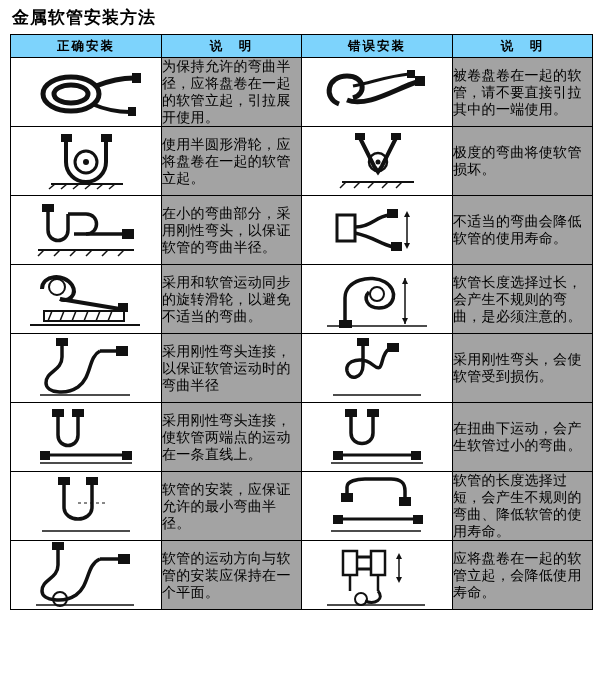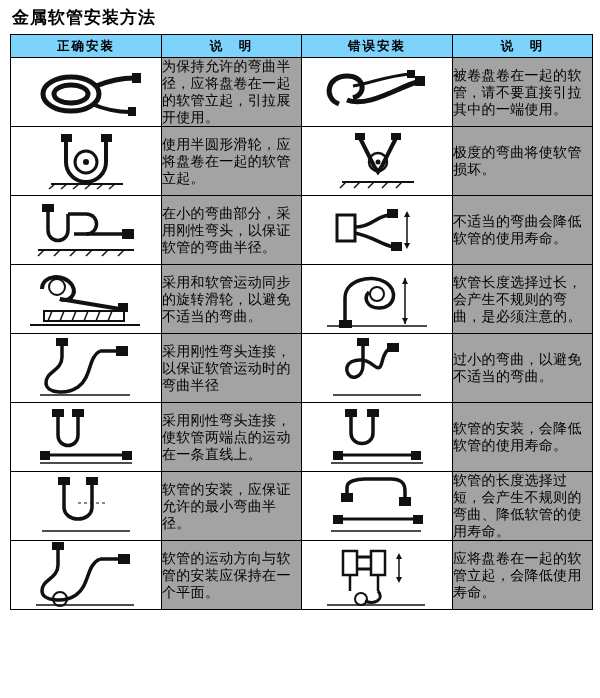--- a/index.html
+++ b/index.html
@@ -246,21 +246,21 @@
         <td class="pic">
           <div class="figwrap">
             <svg width="120" height="62" viewBox="0 0 120 62">
               <path d="M46 6 L46 28 C 46 42, 32 44, 30 34 C 28 22, 46 20, 56 28 C 68 38, 62 18, 72 12" fill="none" stroke="#111" stroke-width="3.5"></path>
               <rect x="40" y="1" width="12" height="8" fill="#111"></rect>
               <rect x="70" y="6" width="12" height="9" fill="#111"></rect>
               <line x1="16" y1="58" x2="104" y2="58" stroke="#111" stroke-width="1.5"></line>
             </svg>
           </div>
         </td>
-        <td class="desc">过小的弯曲，以避免不适当的弯曲。</td>
+        <td class="desc">采用刚性弯头，会使软管受到损伤。</td>
       </tr>
 
       <tr>
         <td class="pic">
           <div class="figwrap">
             <svg width="120" height="60" viewBox="0 0 120 60">
               <path d="M32 8 L32 28 C 32 42, 52 42, 52 28 L52 10" fill="none" stroke="#111" stroke-width="3.5"></path>
               <rect x="26" y="2" width="12" height="8" fill="#111"></rect>
               <rect x="46" y="2" width="12" height="8" fill="#111"></rect>
               <line x1="20" y1="48" x2="100" y2="48" stroke="#111" stroke-width="3"></line>
@@ -277,21 +277,21 @@
               <path d="M34 8 L34 26 C 34 40, 56 40, 56 26 L56 8" fill="none" stroke="#111" stroke-width="3.5"></path>
               <rect x="28" y="2" width="12" height="8" fill="#111"></rect>
               <rect x="50" y="2" width="12" height="8" fill="#111"></rect>
               <line x1="22" y1="48" x2="98" y2="48" stroke="#111" stroke-width="3"></line>
               <rect x="16" y="44" width="10" height="9" fill="#111"></rect>
               <rect x="94" y="44" width="10" height="9" fill="#111"></rect>
               <line x1="14" y1="56" x2="106" y2="56" stroke="#111" stroke-width="1.5"></line>
             </svg>
           </div>
         </td>
-        <td class="desc">软管的安装，会降低软管的使用寿命。</td>
+        <td class="desc">在扭曲下运动，会产生软管过小的弯曲。</td>
       </tr>
 
 
       <tr>
         <td class="pic">
           <div class="figwrap">
             <svg width="120" height="62" viewBox="0 0 120 62">
               <path d="M38 8 L38 32 C 38 48, 66 48, 66 32 L66 8" fill="none" stroke="#111" stroke-width="3.5"></path>
               <rect x="32" y="2" width="12" height="8" fill="#111"></rect>
               <rect x="60" y="2" width="12" height="8" fill="#111"></rect>

